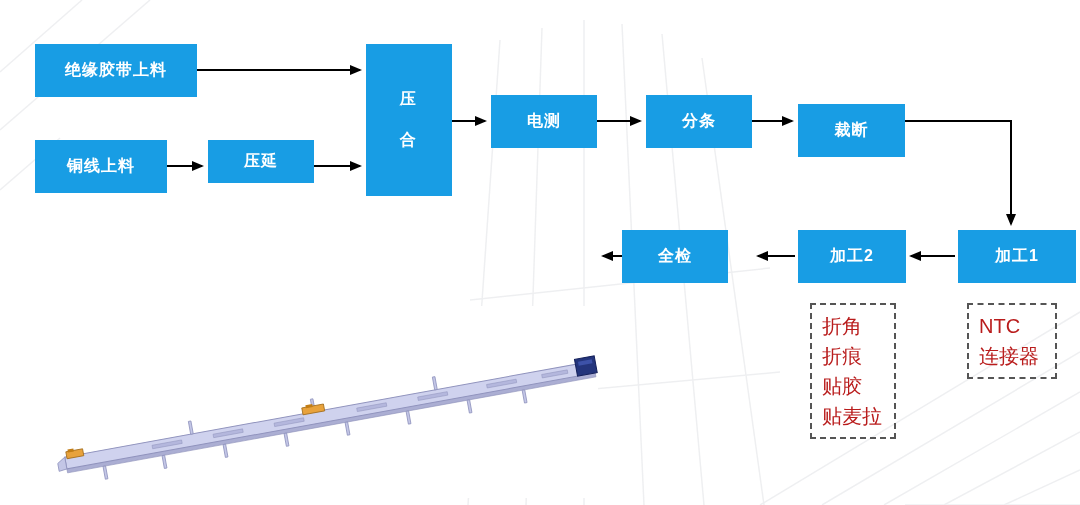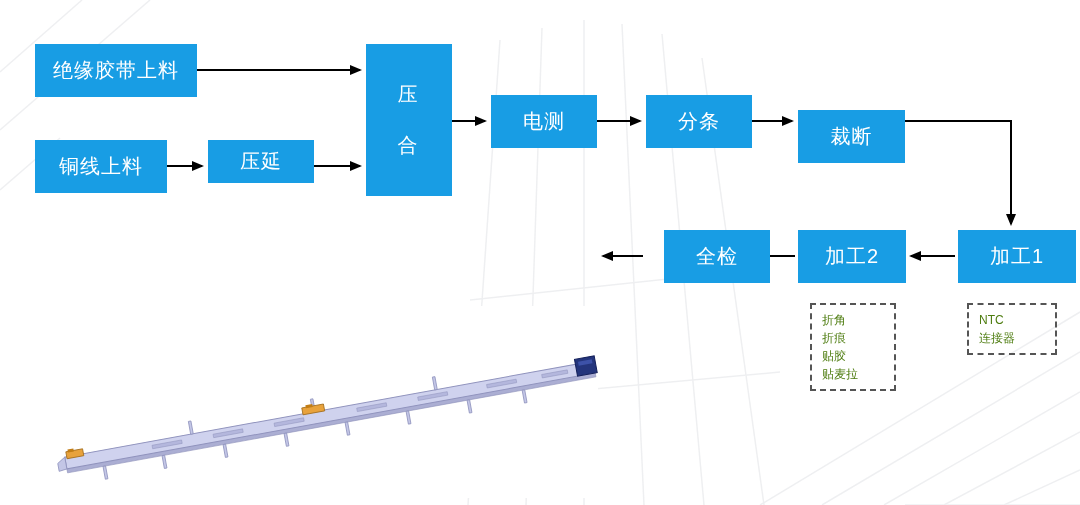--- a/index.html
+++ b/index.html
@@ -7,32 +7,32 @@
     position:relative;width:1080px;height:505px;overflow:hidden;background:#ffffff;
     font-family:"Liberation Sans", sans-serif;
   }
   #watermark{position:absolute;left:0;top:0;z-index:0;}
   #arrows{position:absolute;left:0;top:0;z-index:2;pointer-events:none;}
   .node{
     position:absolute;z-index:3;
     background:var(--box-blue,#189DE4);
     color:var(--box-text,#fff);
     display:flex;align-items:center;justify-content:center;
-    font-size:20px;letter-spacing:1px;
+    font-size:16px;letter-spacing:1px;font-weight:bold;
   }
   .node-vertical .wrapchar{
     display:block;width:1.15em;line-height:2.55;text-align:left;word-break:break-all;
   }
   .arrow-line{stroke:var(--arrow,#000);stroke-width:2;fill:none;}
   .arrow-head{fill:var(--arrow,#000);}
   .note{
     position:absolute;z-index:3;
     border:2px dashed var(--note-border,#555);
     padding:6px 10px;
-    font-size:12px;color:#4d7c0f;line-height:1.5;
+    font-size:20px;color:#b91c1c;line-height:1.5;
     background:transparent;
   }
   #product{position:absolute;left:8px;top:306px;z-index:1;}
 </style>
 </head>
 <body>
 
 <div id="stage">
 
   <svg id="watermark" width="1080" height="505" viewBox="0 0 1080 505">
@@ -64,27 +64,27 @@
   <div class="node" style="left:208px;top:140px;width:106px;height:43px">压延</div>
 
   <div class="node node-vertical" style="left:366px;top:44px;width:86px;height:152px">
     <span class="wrapchar">压合</span>
   </div>
 
   <div class="node" style="left:491px;top:95px;width:106px;height:53px">电测</div>
 
   <div class="node" style="left:646px;top:95px;width:106px;height:53px">分条</div>
 
-  <div class="node" style="left:798px;top:110px;width:107px;height:53px">裁断</div>
+  <div class="node" style="left:798px;top:104px;width:107px;height:53px">裁断</div>
 
   <div class="node" style="left:958px;top:230px;width:118px;height:53px">加工1</div>
 
   <div class="node" style="left:798px;top:230px;width:108px;height:53px">加工2</div>
 
-  <div class="node" style="left:664px;top:230px;width:106px;height:53px">全检</div>
+  <div class="node" style="left:622px;top:230px;width:106px;height:53px">全检</div>
 
 
   <svg id="arrows" width="1080" height="505" viewBox="0 0 1080 505">
     <defs>
       <marker id="ah" markerUnits="userSpaceOnUse" markerWidth="12" markerHeight="10" refX="10" refY="5" orient="auto">
         <path class="arrow-head" d="M0,0 L12,5 L0,10 Z"></path>
       </marker>
     </defs>
     <path class="arrow-line" d="M197,70 H360" marker-end="url(#ah)"></path>
     <path class="arrow-line" d="M167,166 H202" marker-end="url(#ah)"></path>

